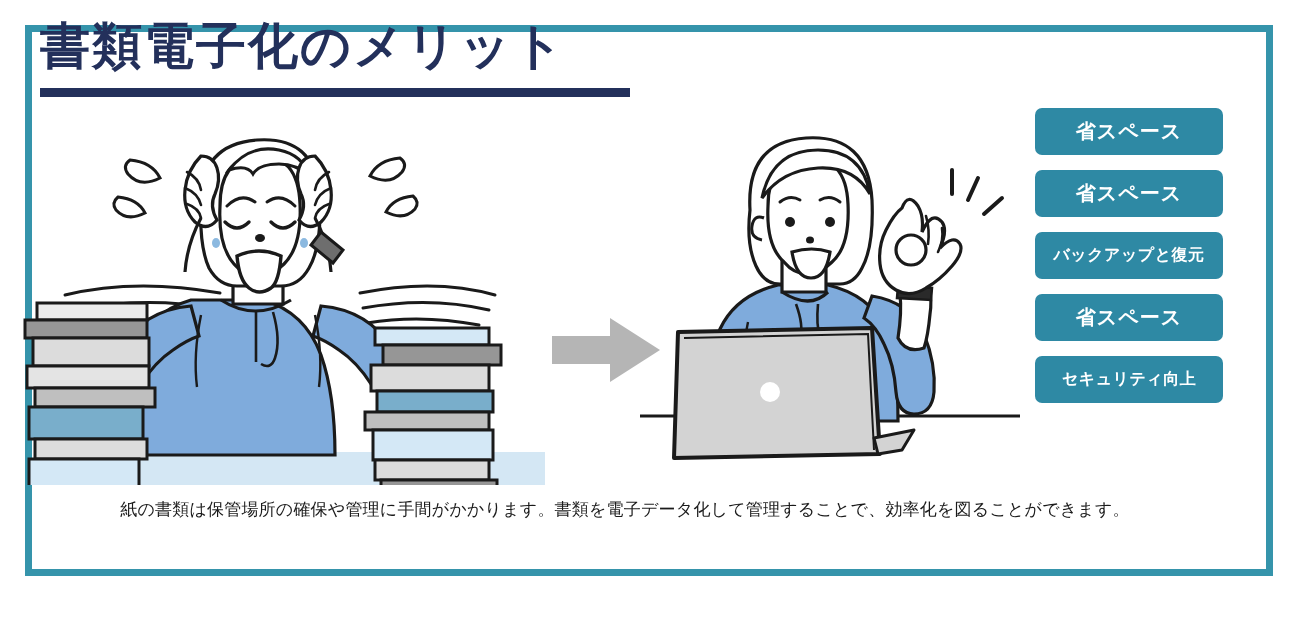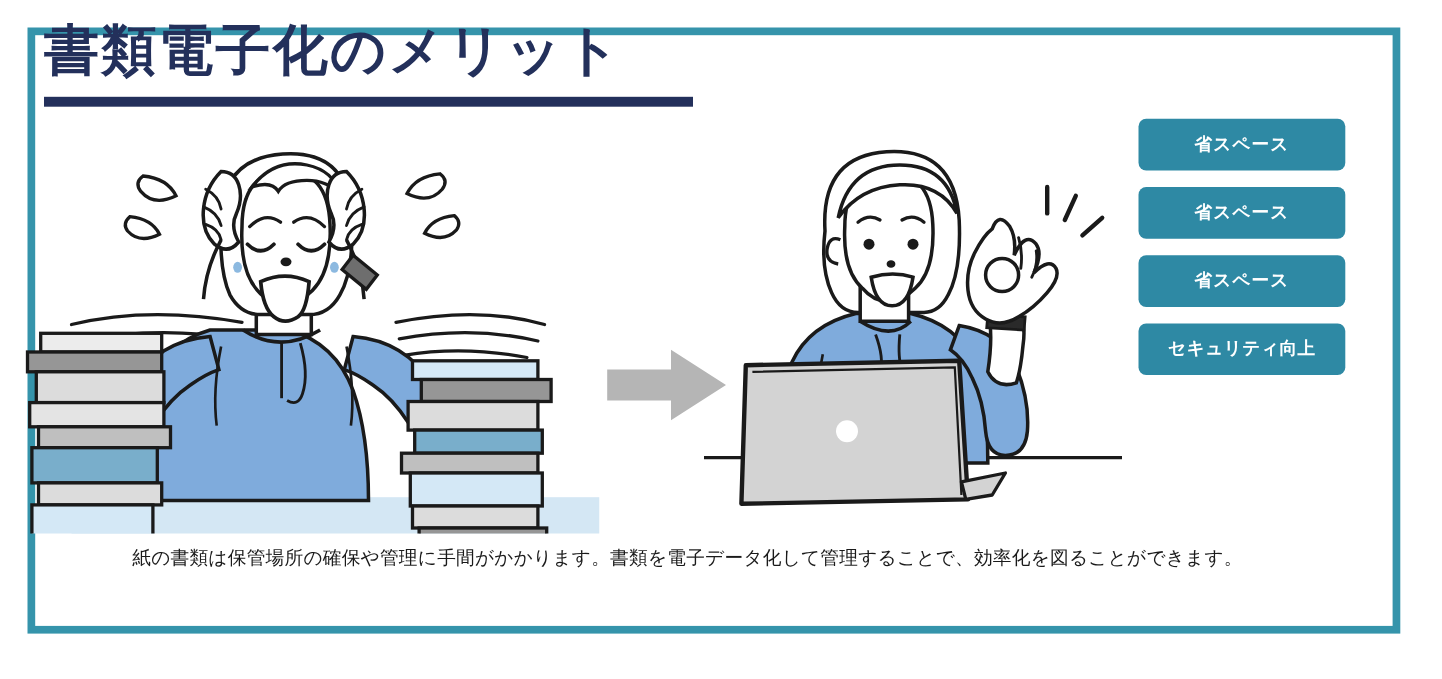--- a/index.html
+++ b/index.html
@@ -62,21 +62,21 @@
     width: 190px;
   }
   .badge {
     width: 188px;
     height: 47px;
     margin-bottom: 15px;
     border-radius: 7px;
     background: #2E89A4;
     color: #ffffff;
     font-family: "DejaVu Sans", "Liberation Sans", sans-serif;
-    font-size: 16px;
+    font-size: 20px;
     font-weight: 700;
     letter-spacing: 1px;
     display: flex;
     align-items: center;
     justify-content: center;
     box-sizing: border-box;
     white-space: nowrap;
   }
   .badge.small {
     font-size: 16px;
@@ -104,21 +104,21 @@
     width: 120px;
     height: 80px;
   }
   
   #caption {
     position: absolute;
     left: 20px;
     top: 498px;
     width: 1210px;
     text-align: center;
-    font-family: Liberation Mono, monospace;
+    font-family: Liberation Sans, sans-serif;
     font-size: 17px;
     color: #1a1a1a;
     letter-spacing: 0.2px;
     line-height: 1.4;
     white-space: nowrap;
   }
   svg { display: block; }
 </style>
 </head>
 <body>
@@ -292,19 +292,20 @@
       <path d="M48 222 L 242 218 L 250 344 L 44 348 Z" fill="#D3D3D3" stroke="#1A1A1A" stroke-width="4" stroke-linejoin="round"></path>
       <path d="M54 228 L 238 224 L 244 340" fill="none" stroke="#1A1A1A" stroke-width="2"></path>
       <circle cx="140" cy="282" r="10" fill="#ffffff"></circle>
       <path d="M244 328 L 284 320 L 272 340 L 248 344 Z" fill="#D3D3D3" stroke="#1A1A1A" stroke-width="3" stroke-linejoin="round"></path>
     </svg>
   </div>
 
   <div id="badge-column">
     <div class="badge">省スペース</div>
     <div class="badge">省スペース</div>
+    <div class="badge small">バックアップと復元</div>
     <div class="badge">省スペース</div>
     <div class="badge small">セキュリティ向上</div>
   </div>
 
   <div id="caption">紙の書類は保管場所の確保や管理に手間がかかります。書類を電子データ化して管理することで、効率化を図ることができます。</div>
 
 </div>
 
 </body></html>

